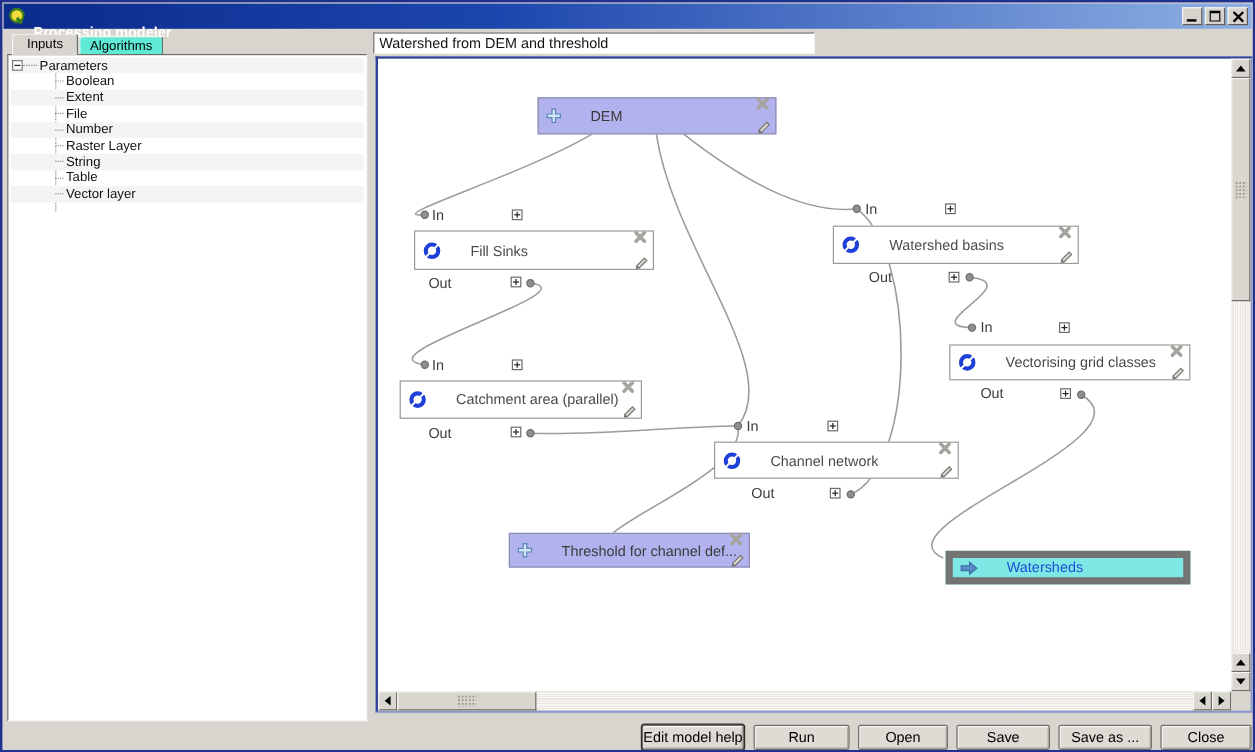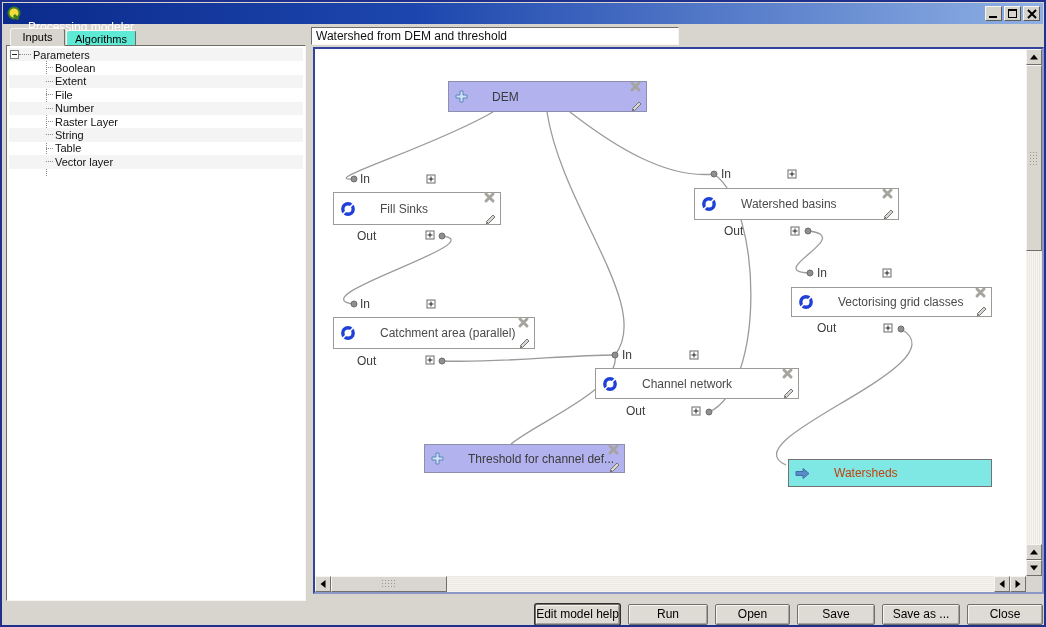--- a/index.html
+++ b/index.html
@@ -4,21 +4,21 @@
 <style>
   * { margin:0; padding:0; box-sizing:border-box; }
   html,body { width:1046px; height:627px; font-family:"Liberation Sans", sans-serif; background:#d8d5ce; }
   .window { position:relative; width:1046px; height:627px; background:#d8d5ce;
             border:2px solid #20308e; overflow:hidden; }
 
   
   .titlebar { position:absolute; left:1px; top:1px; right:1px; height:21px;
               background:linear-gradient(90deg,#0b2a8c 0%, #1d47ae 40%, #8fb0e4 100%);
               display:flex; align-items:center; padding-left:4px; }
-  .titlebar-title { color:#fff; font-weight:normal; font-size:12px; margin-left:6px;margin-top:27px; }
+  .titlebar-title { color:#fff; font-weight:bold; font-size:12px; margin-left:6px;margin-top:27px; }
   .win-controls { position:absolute; right:3px; top:3px; display:flex; gap:2px; }
   .win-btn { width:17px; height:15px; background:#d6d3cc; border:1px solid;
              border-color:#f6f5f2 #5f5d59 #5f5d59 #f6f5f2; position:relative; }
   .win-btn .g-min { position:absolute; left:3px; bottom:2px; width:8px; height:2px; background:#000; }
   .win-btn .g-max { position:absolute; left:3px; top:2px; width:9px; height:9px; border:1px solid #000; border-top-width:2px; }
   .win-btn svg { position:absolute; left:2px; top:1px; }
 
   
   .tab { position:absolute; background:#d8d5ce; font-size:11px; text-align:center;
          border:1px solid; border-color:#f6f5f2 #6f6d68 #d8d5ce #f6f5f2;
@@ -51,21 +51,21 @@
   .canvas-frame { position:absolute; left:311px; top:45px; width:731px; height:547px;
                   border:2px solid; border-color:#33439c #8a97c8 #8a97c8 #33439c; background:#d8d5ce; }
   .canvas { position:absolute; left:0; top:0; width:711px; height:527px; background:#fff; overflow:hidden; }
   .wires { position:absolute; left:0; top:0; pointer-events:none; }
   .wire { fill:none; stroke:#9b9b9b; stroke-width:1.3; }
 
   
   .node { position:absolute; display:flex; align-items:center; padding:0 6px; gap:24px; font-size:12px; }
   .node.algo { background:#fff; border:1px solid #9c9a96; color:#4a4a4a; }
   .node.input { background:#b2b2ef; border:1px solid #8e8eae; color:#3a3a3a; }
-  .node.output { background:#7fe8e4; border:1px solid #737373; color:#c2410c; }
+  .node.output { background:#7fe8e4; border:6px solid #737373; color:#1d4ed8; }
   .node-title { white-space:nowrap; overflow:hidden; }
   .node-actions { position:absolute; right:3px; top:-2px; bottom:-2px; width:14px; }
   .act { position:absolute; left:0; width:14px; height:14px; }
   .act.x { top:0; }
   .act.pencil { bottom:0; }
   .nicon { display:inline-flex; flex:none; }
 
   
   .dot { position:absolute; width:7px; height:7px; border-radius:50%; background:#8f8f8f;
          border:1px solid #6e6e6e; transform:translate(-50%,-50%); }
@@ -209,21 +209,21 @@
                 <path d="M3.5 9.5 L10 3 L12 5 L5.5 11.5 Z" fill="#d8d6d2" stroke="#77756f"></path>
                 <path d="M3.5 9.5 L5.5 11.5 L2.8 12.2 Z" fill="#6f6d67"></path>
               </svg>
           </span>
         </span>
       </div>
 
       <span class="dot" style="left:39px;top:130px"></span>
       <span class="port-label" style="left:45px;top:123px">In</span>
       <span class="plusbox" style="left:116px;top:130px"></span>
-      <div class="node algo" style="left:18px;top:143px;width:168px;height:33px">
+      <div class="node algo" style="left:30px;top:143px;width:200px;height:33px">
         <span class="nicon">
           <svg width="16" height="16" viewBox="0 0 16 16">
               <circle cx="8" cy="8" r="5.2" fill="none" stroke="#1e3fd8" stroke-width="3.4"></circle>
               <path d="M2.5 13.5 L13.5 2.5" stroke="#fff" stroke-width="1.6"></path>
             </svg>
         </span>
         <span class="node-title">Fill Sinks</span>
         <span class="node-actions">
           <span class="act x"><svg width="13" height="13" viewBox="0 0 13 13">
                 <path d="M3 3 L10 10 M10 3 L3 10" stroke="#a6a49f" stroke-width="3" stroke-linecap="round"></path>

